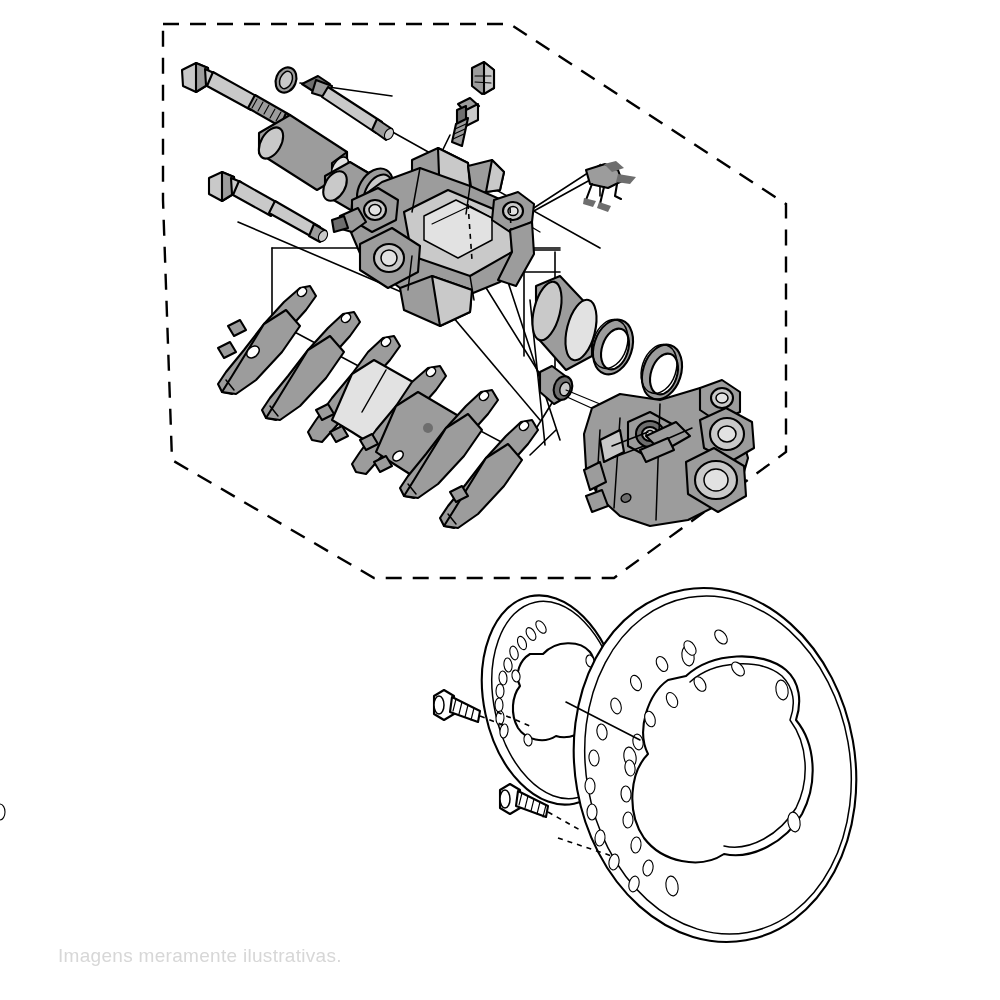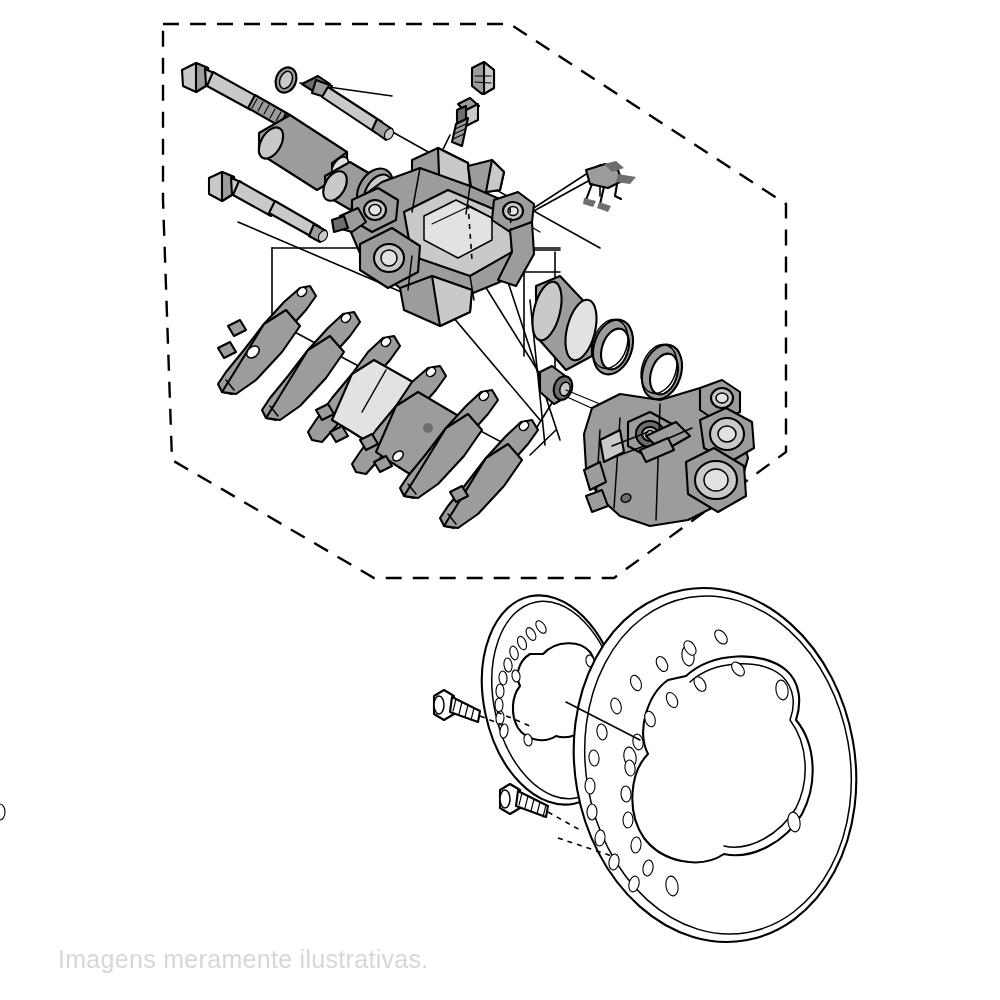--- a/index.html
+++ b/index.html
@@ -23,21 +23,21 @@
     top: 0;
     width: 1000px;
     height: 1000px;
     display: block;
   }
   #watermark {
     position: absolute;
     left: 58px;
     top: 945px;
     font-family: "Liberation Sans", sans-serif;
-    font-size: 25px;
+    font-size: 19px;
     letter-spacing: 0.3px;
     color: #d7d7d7;
     white-space: nowrap;
     user-select: none;
   }
 </style>
 </head>
 <body>
 
 <div id="stage">

